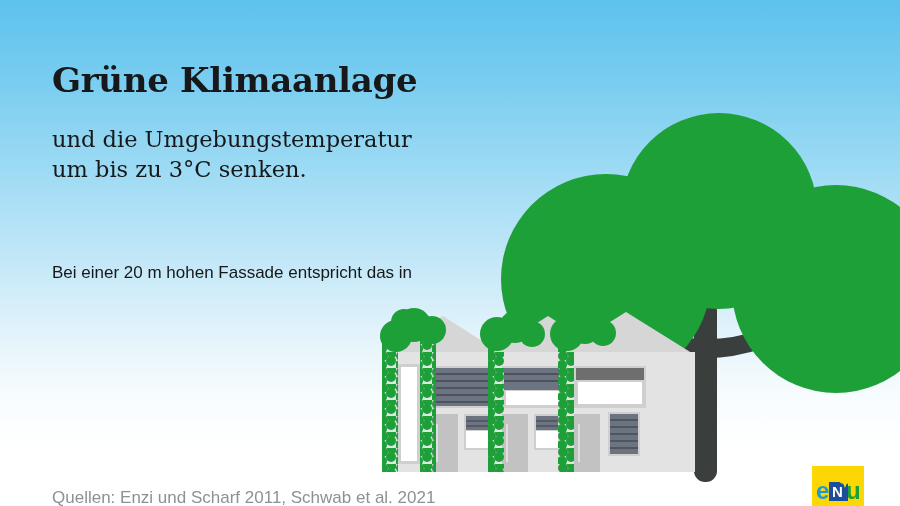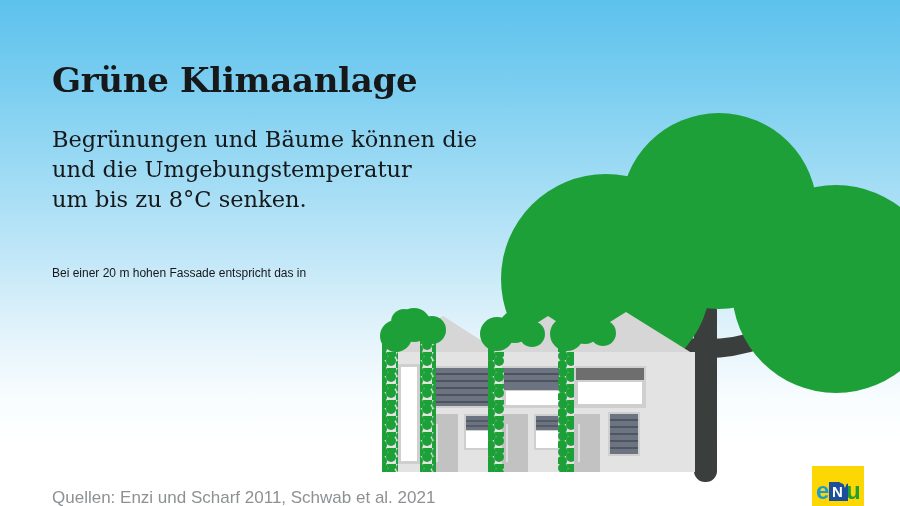--- a/index.html
+++ b/index.html
@@ -73,21 +73,21 @@
   }
   #lead-paragraph .ln { display: block; white-space: nowrap; }
 
   #detail-paragraph {
     position: absolute;
     left: 52px;
     top: 245px;
     width: 470px;
     margin: 0;
     font-family: "Liberation Sans", sans-serif;
-    font-size: 12px;
+    font-size: 17px;
     line-height: 24px;
     color: #16181a;
   }
   #detail-paragraph .ln { display: block; white-space: nowrap; }
   #detail-emphasis { font-weight: bold; }
 
   #source-note {
     position: absolute;
     left: 52px;
     top: 472px;
@@ -268,23 +268,22 @@
         </g>
       </g>
     </g>
   </svg>
 
   <div id="text-layer">
 
     <h1 id="page-title">Grüne Klimaanlage</h1>
 
     <p id="lead-paragraph">
-      <span class="ln">Begrünungen und Bäume können die</span>
       <span class="ln">und die Umgebungstemperatur</span>
-      <span class="ln">um bis zu 8°C senken.</span>
+      <span class="ln">um bis zu 3°C senken.</span>
     </p>
 
     <p id="detail-paragraph">
       <span class="ln">Bei einer 20 m hohen Fassade entspricht das in</span>
     </p>
 
     <p id="source-note">Quellen: Enzi und Scharf 2011, Schwab et al. 2021</p>
 
     <div id="logo">
       <svg id="logo-glyphs" viewBox="0 0 52 48" xmlns="http://www.w3.org/2000/svg">

